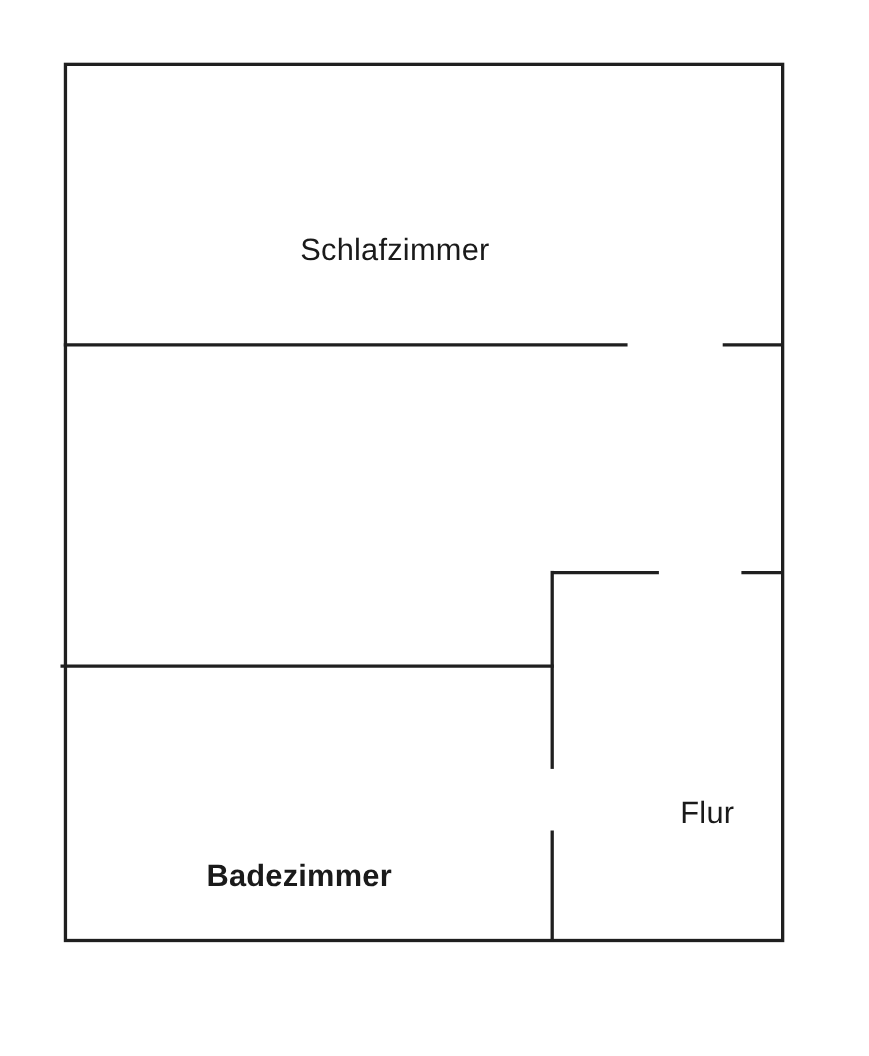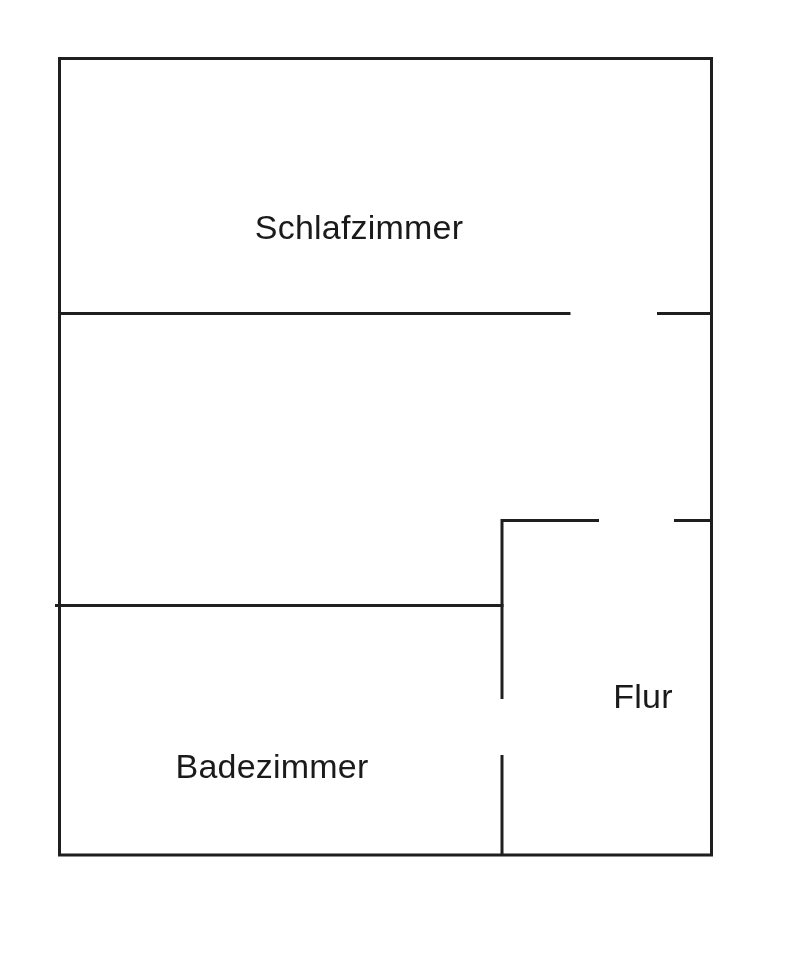--- a/index.html
+++ b/index.html
@@ -16,30 +16,30 @@
     font-family: "Liberation Sans", sans-serif;
   }
   .plan-svg {
     position: absolute;
     left: 0;
     top: 0;
   }
   .room-label {
     position: absolute;
     transform: translate(-50%, -50%);
-    font-size: 34px;
+    font-size: 28px;
     line-height: 1;
     color: #1a1a1a;
     white-space: nowrap;
     letter-spacing: 0.2px;
   }
   .label-schlafzimmer { left: 359px; top: 227px; }
   .label-kueche       { left: 331px; top: 466px; }
-  .label-badezimmer   { left: 272px; top: 766px; }
-  .label-flur         { left: 643px; top: 696px; }
+  .label-badezimmer   { left: 272px; top: 796px; font-weight: bold; }
+  .label-flur         { left: 643px; top: 739px; }
 </style>
 </head>
 <body>
 
 <div class="canvas">
 
   <svg class="plan-svg" width="790" height="960" viewBox="0 0 790 960" fill="none" stroke="#1f1f1f" stroke-width="3">
 
     <rect x="59.5" y="58.5" width="652" height="796.5"></rect>
 

